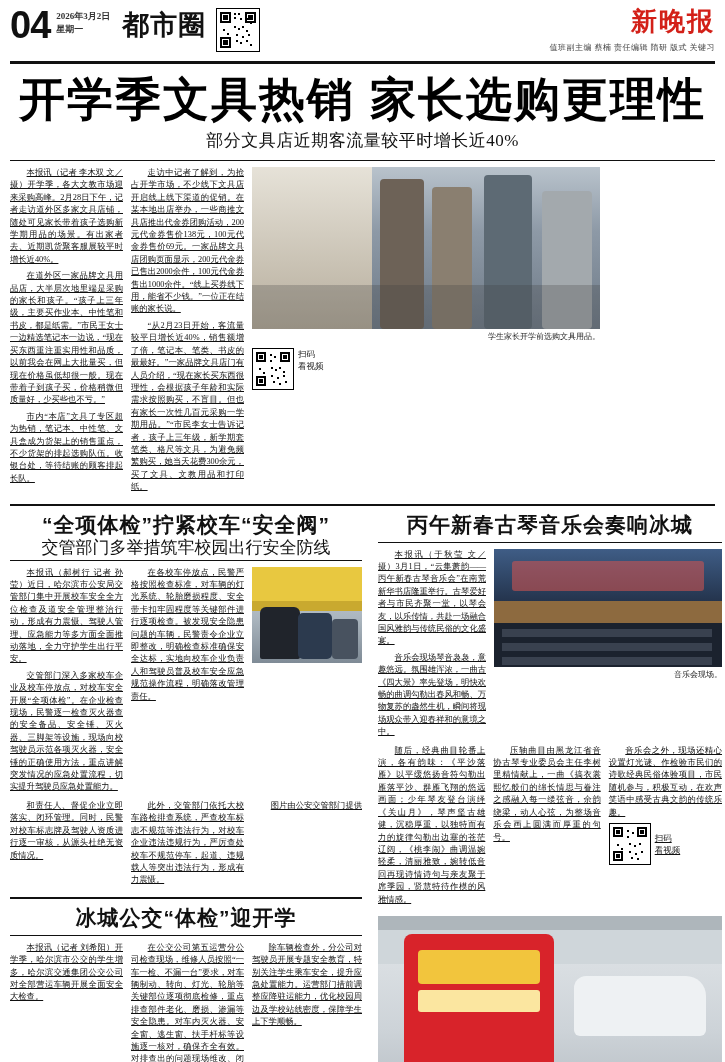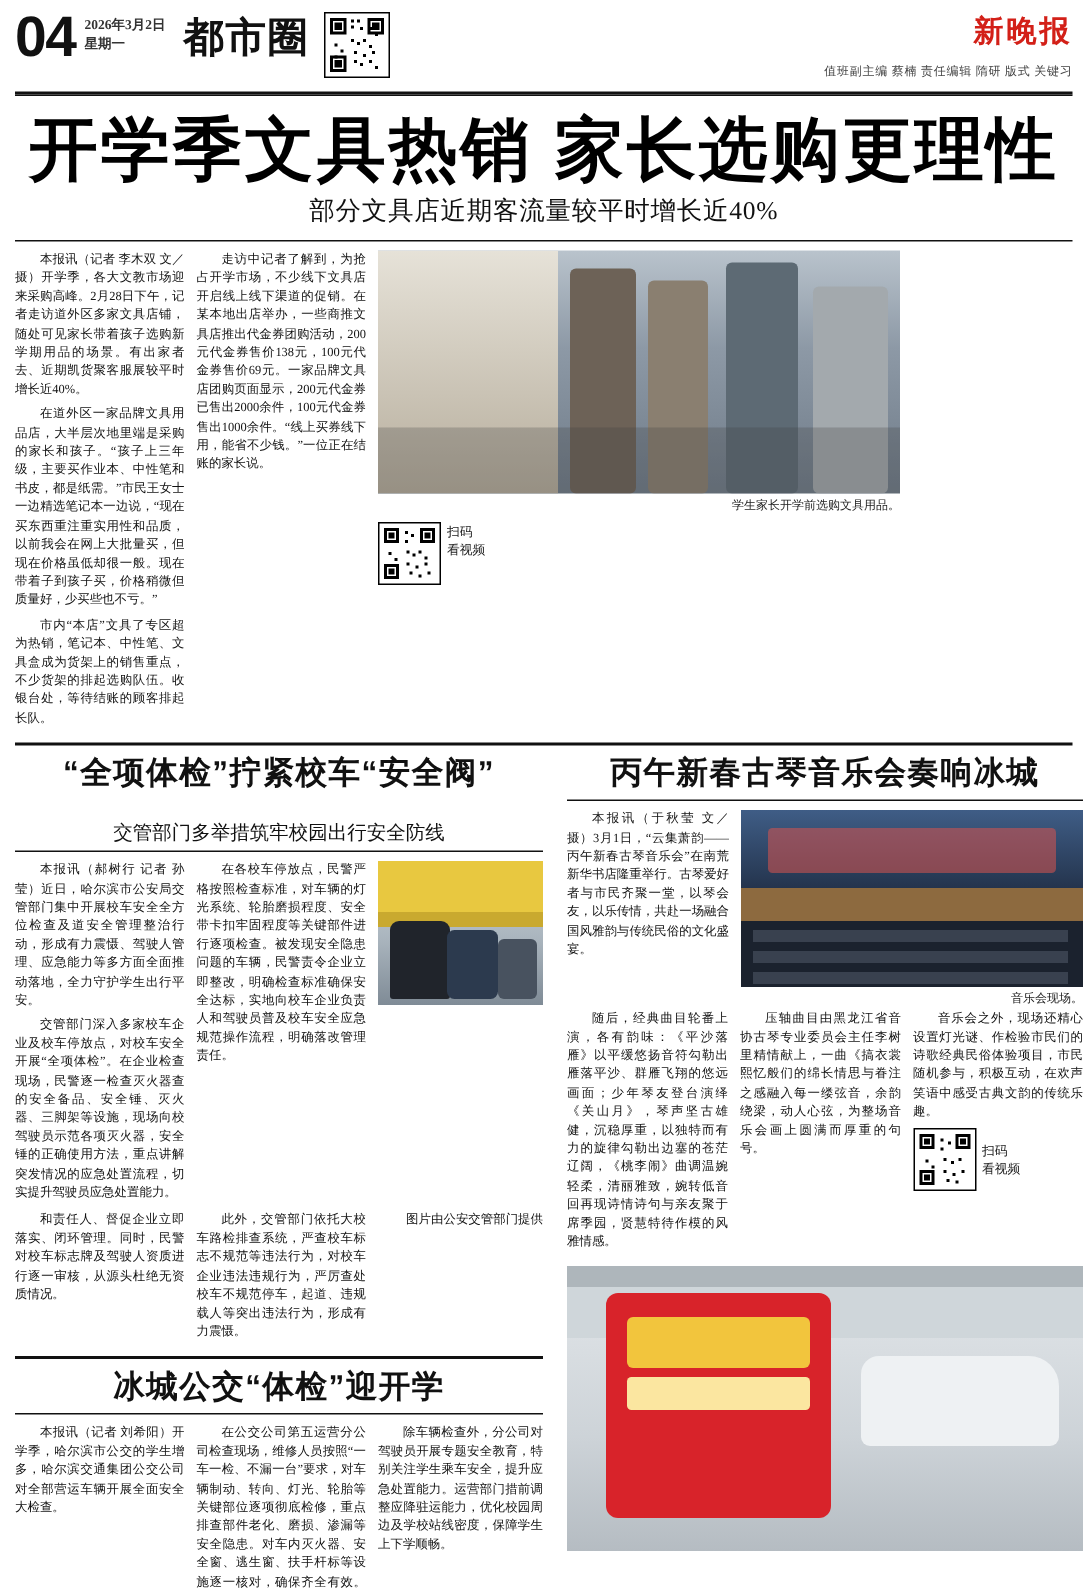--- a/index.html
+++ b/index.html
@@ -17,44 +17,44 @@
 
   
   .masthead { display:flex; align-items:flex-start; height:52px; position:relative; }
   .page-num { font-family:"Liberation Sans", sans-serif; font-weight:bold; font-size:38px; line-height:38px; color:#111; letter-spacing:-1px; }
   .date-block { margin-left:6px; padding-top:4px; font-size:9px; line-height:13px; color:#333;font-weight:bold; }
   .date-block .d1 { font-size:9px; }
   .date-block .d2 { font-size:9px; }
   .section-name { font-family:"Liberation Sans", sans-serif; font-weight:bold; font-size:27px; line-height:30px; margin-left:12px; margin-top:4px; letter-spacing:1px; }
   .qr-mast { width:44px; height:44px; margin-left:10px; margin-top:2px; }
   .brand { position:absolute; right:0px; top:0px; text-align:right; }
-  .brand-logo { font-family:"Liberation Sans", sans-serif; font-weight:bold; font-size:20px; color:#d32018; letter-spacing:2px; line-height:30px; }
+  .brand-logo { font-family:"Liberation Sans", sans-serif; font-weight:bold; font-size:26px; color:#d32018; letter-spacing:2px; line-height:30px; }
   .brand-credits { font-size:8px; color:#444; margin-top:6px; letter-spacing:0.5px; }
 
   .rule-double { border-top:2px solid #111; border-bottom:1px solid #111; height:3px; margin:3px 0 8px 0; }
 
   
   .lead-head { text-align:center; }
   .lead-head h1 { font-family:"Liberation Sans", sans-serif; font-weight:bold; font-size:46px; line-height:54px; margin:2px 0 4px 0; letter-spacing:2px; color:#000; }
   .lead-sub { font-size:17px; line-height:22px; margin-bottom:8px; color:#111; letter-spacing:0.5px; }
 
   .hr-thin { border-top:1px solid #111; margin:4px 0 6px 0; }
 
   
   .cols { display:flex; gap:8px; }
-  .col { font-size:8.3px; line-height:12.4px; text-align:justify; }
+  .col { font-size:8.3px; line-height:12.4px; text-align:justify;text-decoration:underline; }
   .col p { margin:0 0 4px 0; text-indent:2em; }
 
   .photo { background:#c9cdd2; position:relative; overflow:hidden; }
   .cap { font-size:8px; line-height:11px; color:#222; text-align:right; margin-top:2px; }
 
   
   .sec-head { font-family:"Liberation Sans", sans-serif; font-weight:bold; text-align:center; }
   .sec-head.h2 { font-size:21px; line-height:26px; letter-spacing:1px; }
-  .sec-sub { font-size:13px; line-height:16px; text-align:center; margin-top:18px; }
+  .sec-sub { font-size:17px; line-height:16px; text-align:center; margin-top:2px; }
 
   .qr-box { display:flex; align-items:center; gap:4px; }
   .qr-sm { width:42px; height:42px; }
   .qr-label { font-size:8.5px; line-height:12px; color:#222; }
 
   
   .qr { background:#fff; border:1px solid #000; position:relative; }
   .qr i { position:absolute; background:#000; display:block; }
 
   .divider-v { width:1px; background:#111; }
@@ -124,20 +124,21 @@
   <div class="hr-thin"></div>
 
   <div class="cols">
     <div class="col" style="width:113px">
       <p>本报讯（记者 李木双 文／摄）开学季，各大文教市场迎来采购高峰。2月28日下午，记者走访道外区多家文具店铺，随处可见家长带着孩子选购新学期用品的场景。有出家者去、近期凯货聚客服展较平时增长近40%。</p>
       <p>在道外区一家品牌文具用品店，大半层次地里端是采购的家长和孩子。“孩子上三年级，主要买作业本、中性笔和书皮，都是纸需。”市民王女士一边精选笔记本一边说，“现在买东西重注重实用性和品质，以前我会在网上大批量买，但现在价格虽低却很一般。现在带着子到孩子买，价格稍微但质量好，少买些也不亏。”</p>
       <p>市内“本店”文具了专区超为热销，笔记本、中性笔、文具盒成为货架上的销售重点，不少货架的排起选购队伍。收银台处，等待结账的顾客排起长队。</p>
     </div>
     <div class="col" style="width:113px">
       <p>走访中记者了解到，为抢占开学市场，不少线下文具店开启线上线下渠道的促销。在某本地出店举办，一些商推文具店推出代金券团购活动，200元代金券售价138元，100元代金券售价69元。一家品牌文具店团购页面显示，200元代金券已售出2000余件，100元代金券售出1000余件。“线上买券线下用，能省不少钱。”一位正在结账的家长说。</p>
+      <p>“从2月23日开始，客流量较平日增长近40%，销售额增了倍，笔记本、笔类、书皮的最最好。”一家品牌文具店门有人员介绍，“现在家长买东西很理性，会根据孩子年龄和实际需求按照购买，不盲目。但也有家长一次性几百元采购一学期用品。”“市民李女士告诉记者，孩子上三年级，新学期套笔类、格尺等文具，为避免频繁购买，她当天花费300余元，买了文具、文教用品和打印纸。</p>
     </div>
     <div style="width:348px">
       <div class="photo img-people" style="width:348px;height:162px">
         <div style="position:absolute;left:0;top:0;width:120px;height:162px;background:linear-gradient(180deg,#e6e2d8,#b6ad9c)"></div>
         <div style="position:absolute;left:128px;top:12px;width:44px;height:150px;background:#6d6257;border-radius:4px"></div>
         <div style="position:absolute;left:180px;top:20px;width:40px;height:142px;background:#8a7f70;border-radius:4px"></div>
         <div style="position:absolute;left:232px;top:8px;width:48px;height:154px;background:#5d6a74;border-radius:4px"></div>
         <div style="position:absolute;left:290px;top:24px;width:50px;height:138px;background:#a3a9ad;border-radius:4px"></div>
         <div style="position:absolute;left:0;top:118px;width:348px;height:44px;background:rgba(60,60,60,0.25)"></div>
       </div>
@@ -241,20 +242,21 @@
     <div class="divider-v"></div>
 
     <div style="width:344px">
 
       <div class="sec-head h2">丙午新春古琴音乐会奏响冰城</div>
       <div class="hr-thin"></div>
 
       <div class="cols">
         <div class="col" style="width:108px">
           <p>本报讯（于秋莹 文／摄）3月1日，“云集萧韵——丙午新春古琴音乐会”在南荒新华书店隆重举行。古琴爱好者与市民齐聚一堂，以琴会友，以乐传情，共赴一场融合国风雅韵与传统民俗的文化盛宴。</p>
+          <p>音乐会现场琴音袅袅，意趣悠远。氛围雄浑浓，一曲古《四大景》率先登场，明快欢畅的曲调勾勒出春风和畅、万物复苏的盎然生机，瞬间将现场观众带入迎春祥和的意境之中。</p>
         </div>
         <div style="width:228px">
           <div class="photo img-stage" style="width:228px;height:118px">
             <div style="position:absolute;left:0;top:0;width:228px;height:52px;background:linear-gradient(180deg,#3f5d86,#24344d)"></div>
             <div style="position:absolute;left:18px;top:12px;width:192px;height:30px;background:#d9534f;opacity:.55;border-radius:3px"></div>
             <div style="position:absolute;left:0;top:52px;width:228px;height:22px;background:#8d6a3f"></div>
             <div style="position:absolute;left:0;top:74px;width:228px;height:44px;background:#1b222e"></div>
             <div style="position:absolute;left:8px;top:80px;width:210px;height:8px;background:#39414f"></div>
             <div style="position:absolute;left:8px;top:94px;width:210px;height:8px;background:#39414f"></div>
             <div style="position:absolute;left:8px;top:108px;width:210px;height:8px;background:#39414f"></div>

